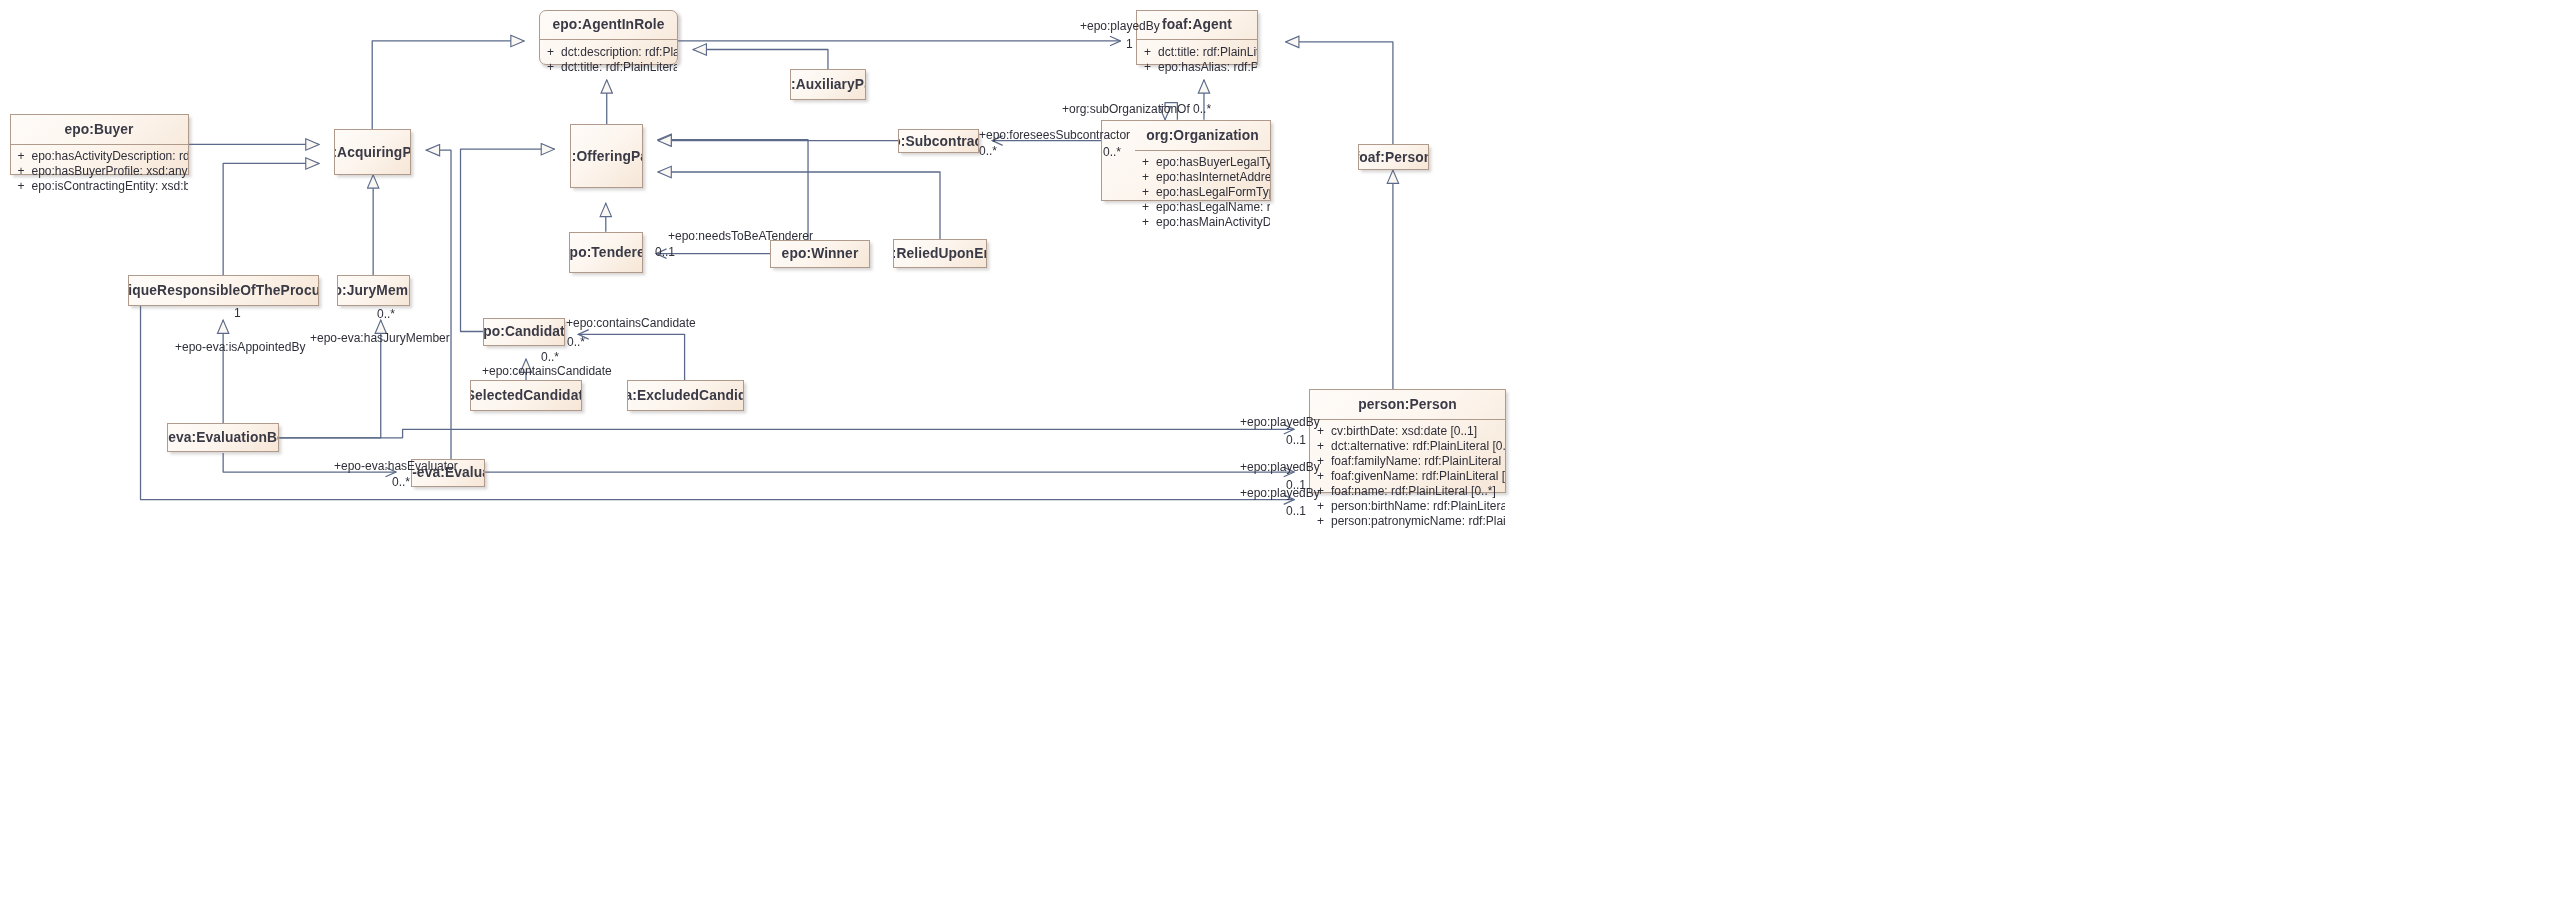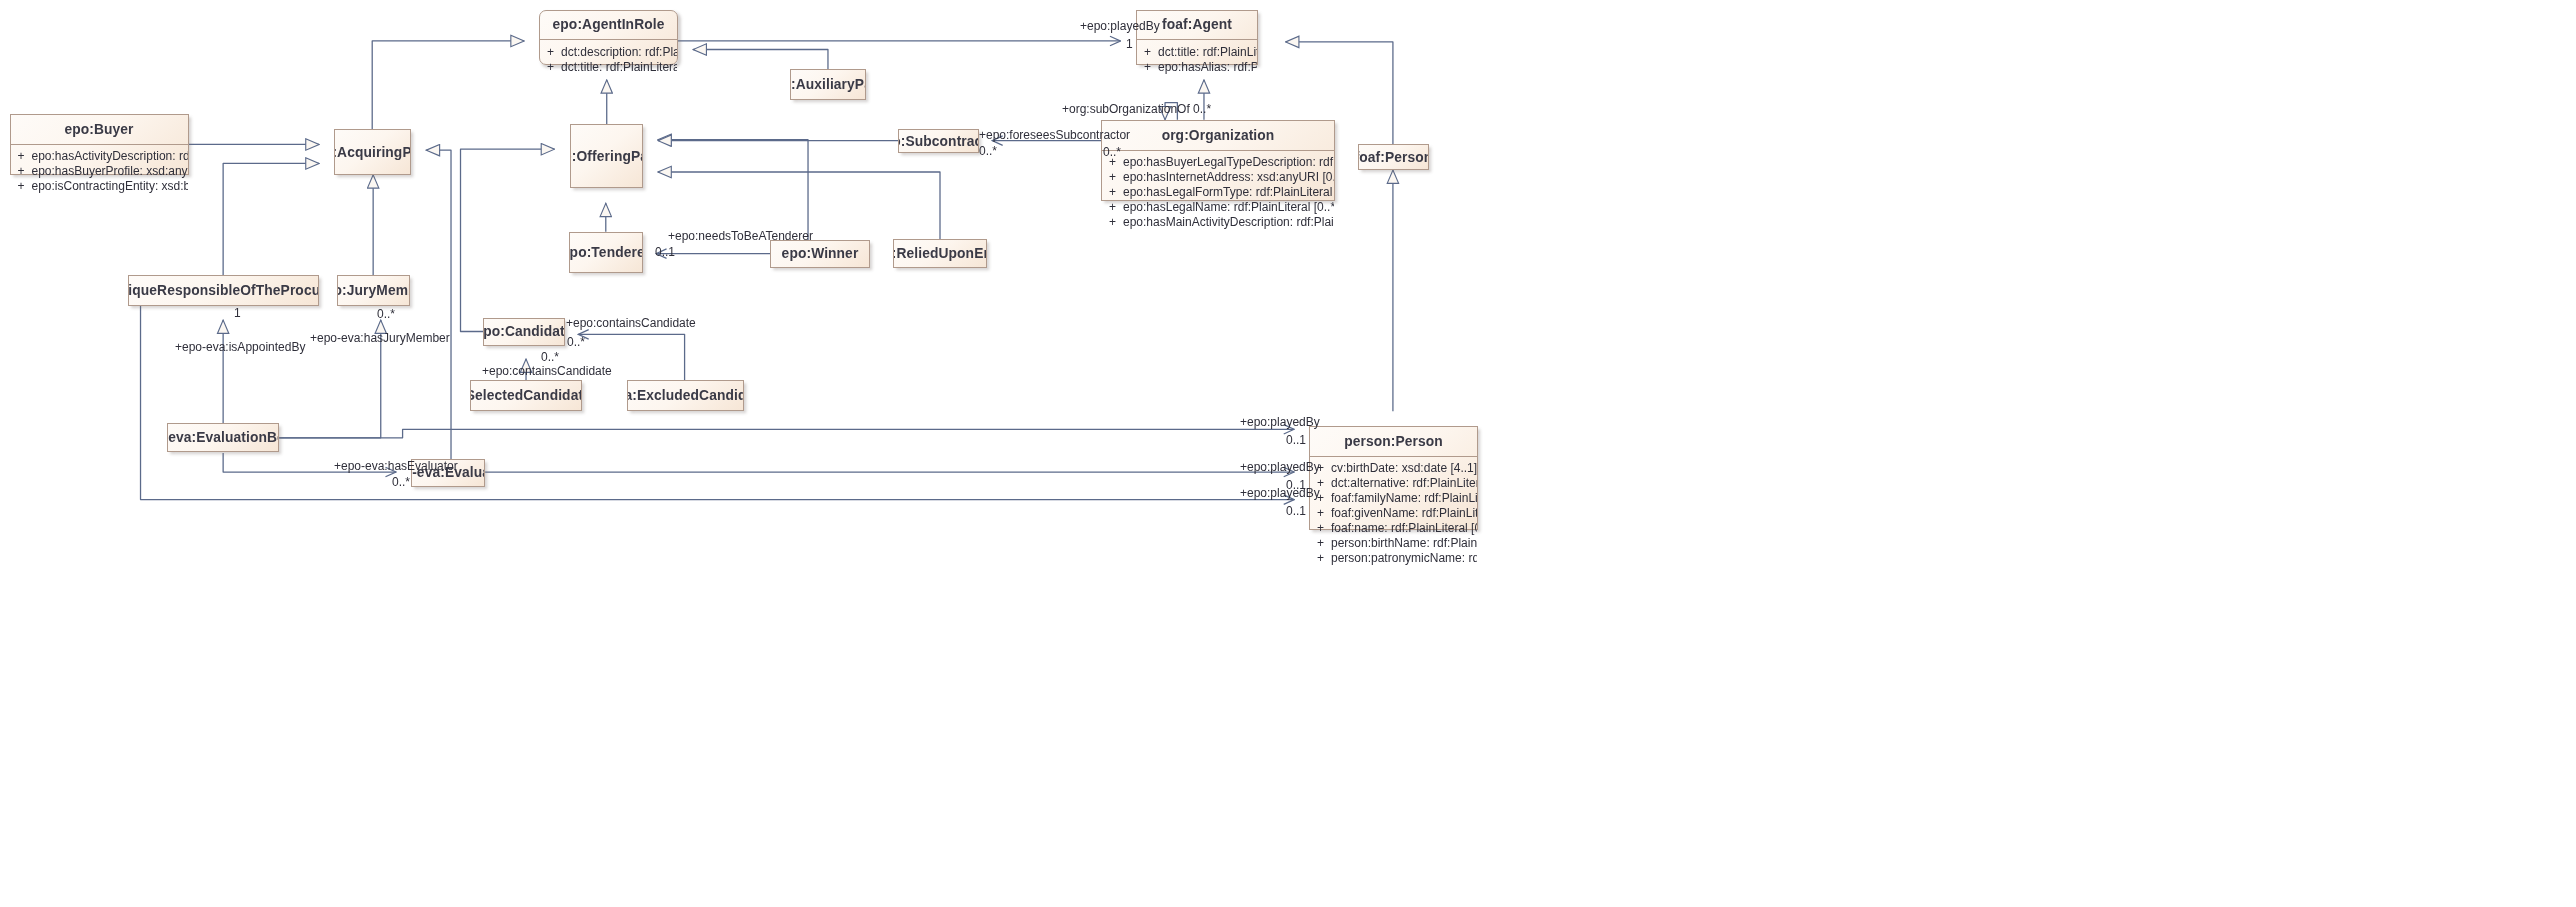--- a/index.html
+++ b/index.html
@@ -209,21 +209,21 @@
           <div class="attr">
             <span class="vis">+</span>
             <span class="sig">epo:hasBuyerProfile: xsd:anyURI [0..1]</span>
           </div>
           <div class="attr">
             <span class="vis">+</span>
             <span class="sig">epo:isContractingEntity: xsd:boolean [0..1]</span>
           </div>
         </div>
       </div>
-      <div class="node comp" style="left: 1101px; top: 120px; width: 234px; height: 81px;">
+      <div class="node comp" style="left: 1101px; top: 120px; width: 170px; height: 81px; padding-left: 33px;">
         <div class="title">org:Organization</div>
         <div class="attrs">
           <div class="attr">
             <span class="vis">+</span>
             <span class="sig">epo:hasBuyerLegalTypeDescription: rdf:PlainLiteral [0..1]</span>
           </div>
           <div class="attr">
             <span class="vis">+</span>
             <span class="sig">epo:hasInternetAddress: xsd:anyURI [0..*]</span>
           </div>
@@ -234,26 +234,26 @@
           <div class="attr">
             <span class="vis">+</span>
             <span class="sig">epo:hasLegalName: rdf:PlainLiteral [0..*]</span>
           </div>
           <div class="attr">
             <span class="vis">+</span>
             <span class="sig">epo:hasMainActivityDescription: rdf:PlainLiteral [0..1]</span>
           </div>
         </div>
       </div>
-      <div class="node comp" style="left: 1309px; top: 426px; width: 169px; height: 104px;">
+      <div class="node comp" style="left: 1309px; top: 389px; width: 197px; height: 104px;">
         <div class="title">person:Person</div>
         <div class="attrs">
           <div class="attr">
             <span class="vis">+</span>
-            <span class="sig">cv:birthDate: xsd:date [4..1]</span>
+            <span class="sig">cv:birthDate: xsd:date [0..1]</span>
           </div>
           <div class="attr">
             <span class="vis">+</span>
             <span class="sig">dct:alternative: rdf:PlainLiteral [0..*]</span>
           </div>
           <div class="attr">
             <span class="vis">+</span>
             <span class="sig">foaf:familyName: rdf:PlainLiteral [0..*]</span>
           </div>
           <div class="attr">

